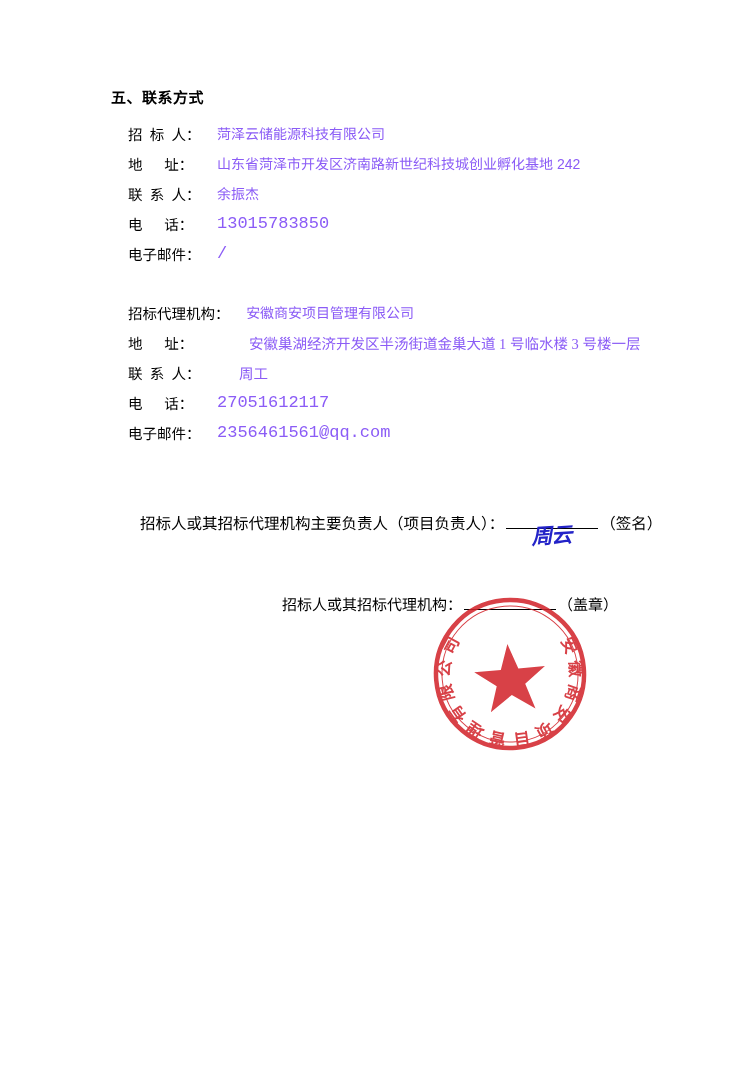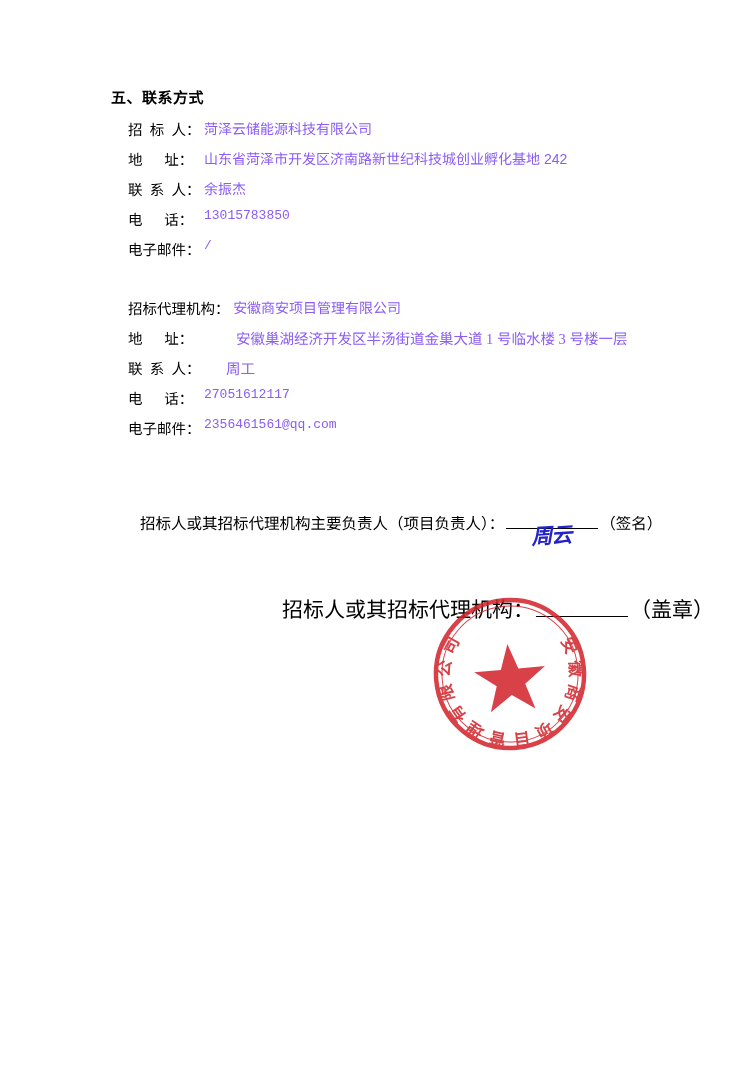--- a/index.html
+++ b/index.html
@@ -37,24 +37,25 @@
   
   .contact-block {
     position: absolute;
     left: 128px;
   }
   #block-tenderer { top: 118px; }
   #block-agency   { top: 297px; }
 
   .contact-row {
     display: flex;
-    align-items: flex-start;
+    align-items: center;
     height: 30px;
     font-size: 14.5px;
     white-space: nowrap;
+    gap: 13px;
   }
   .row-label {
     color: #000000;
     display: inline-block;
     font-family: "Liberation Serif", "DejaVu Serif", serif;
   }
   
   .row-label.w-spread {
     width: 76px;
     display: inline-flex;
@@ -62,40 +63,40 @@
   }
   .row-label.w-plain {
     width: 76px;
   }
   .row-value {
     color: #8b5cf6;
     font-family: "Liberation Serif", "DejaVu Serif", serif;
   }
   .row-value.mono {
     font-family: "Liberation Mono", "DejaVu Sans Mono", monospace;
-    font-size: 13px;
+    font-size: 17px;
   }
   .row-value.sans {
     font-family: "Liberation Sans", "DejaVu Sans", sans-serif;
     font-size: 14px;
   }
 
   
   .sign-line-1 {
     position: absolute;
     left: 140px;
     top: 511px;
     font-size: 15.5px;
     white-space: nowrap;
   }
   .sign-line-2 {
     position: absolute;
     left: 282px;
     top: 593px;
-    font-size: 21px;
+    font-size: 15px;
     white-space: nowrap;
   }
   .blank {
     display: inline-block;
     width: 92px;
     border-bottom: 1px solid #000;
     height: 1em;
     vertical-align: baseline;
     margin: 0 2px;
   }

